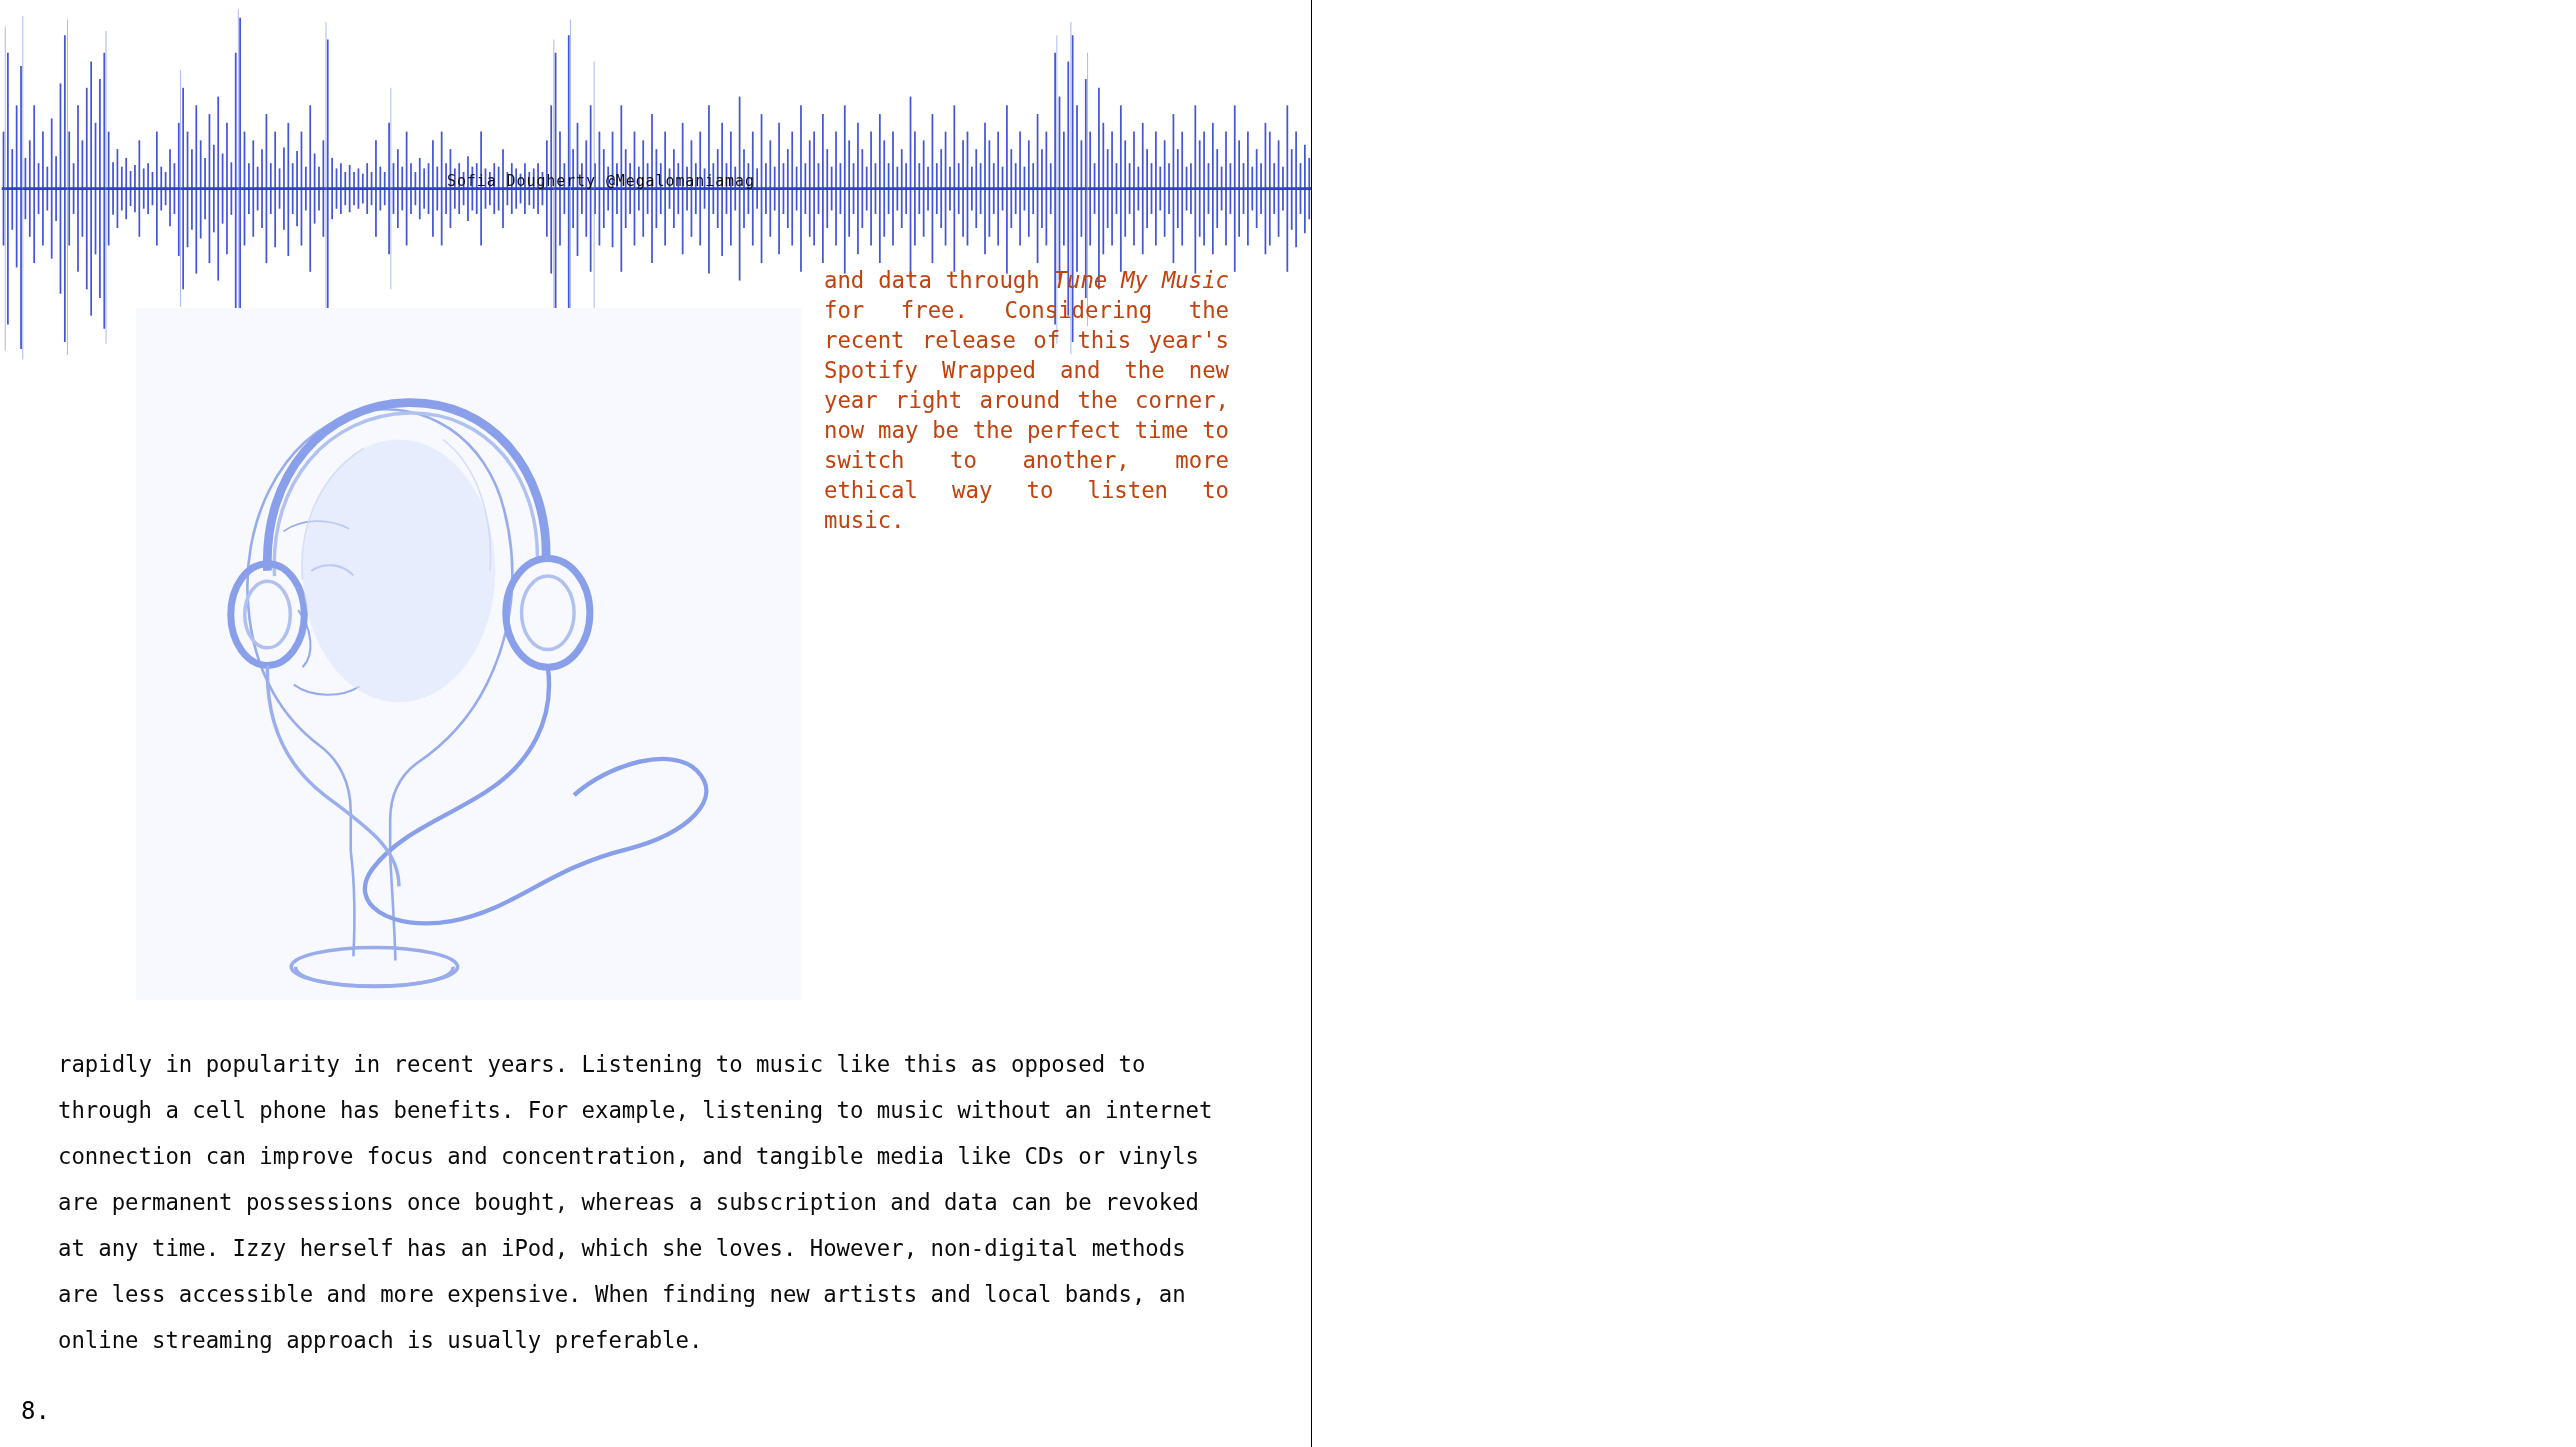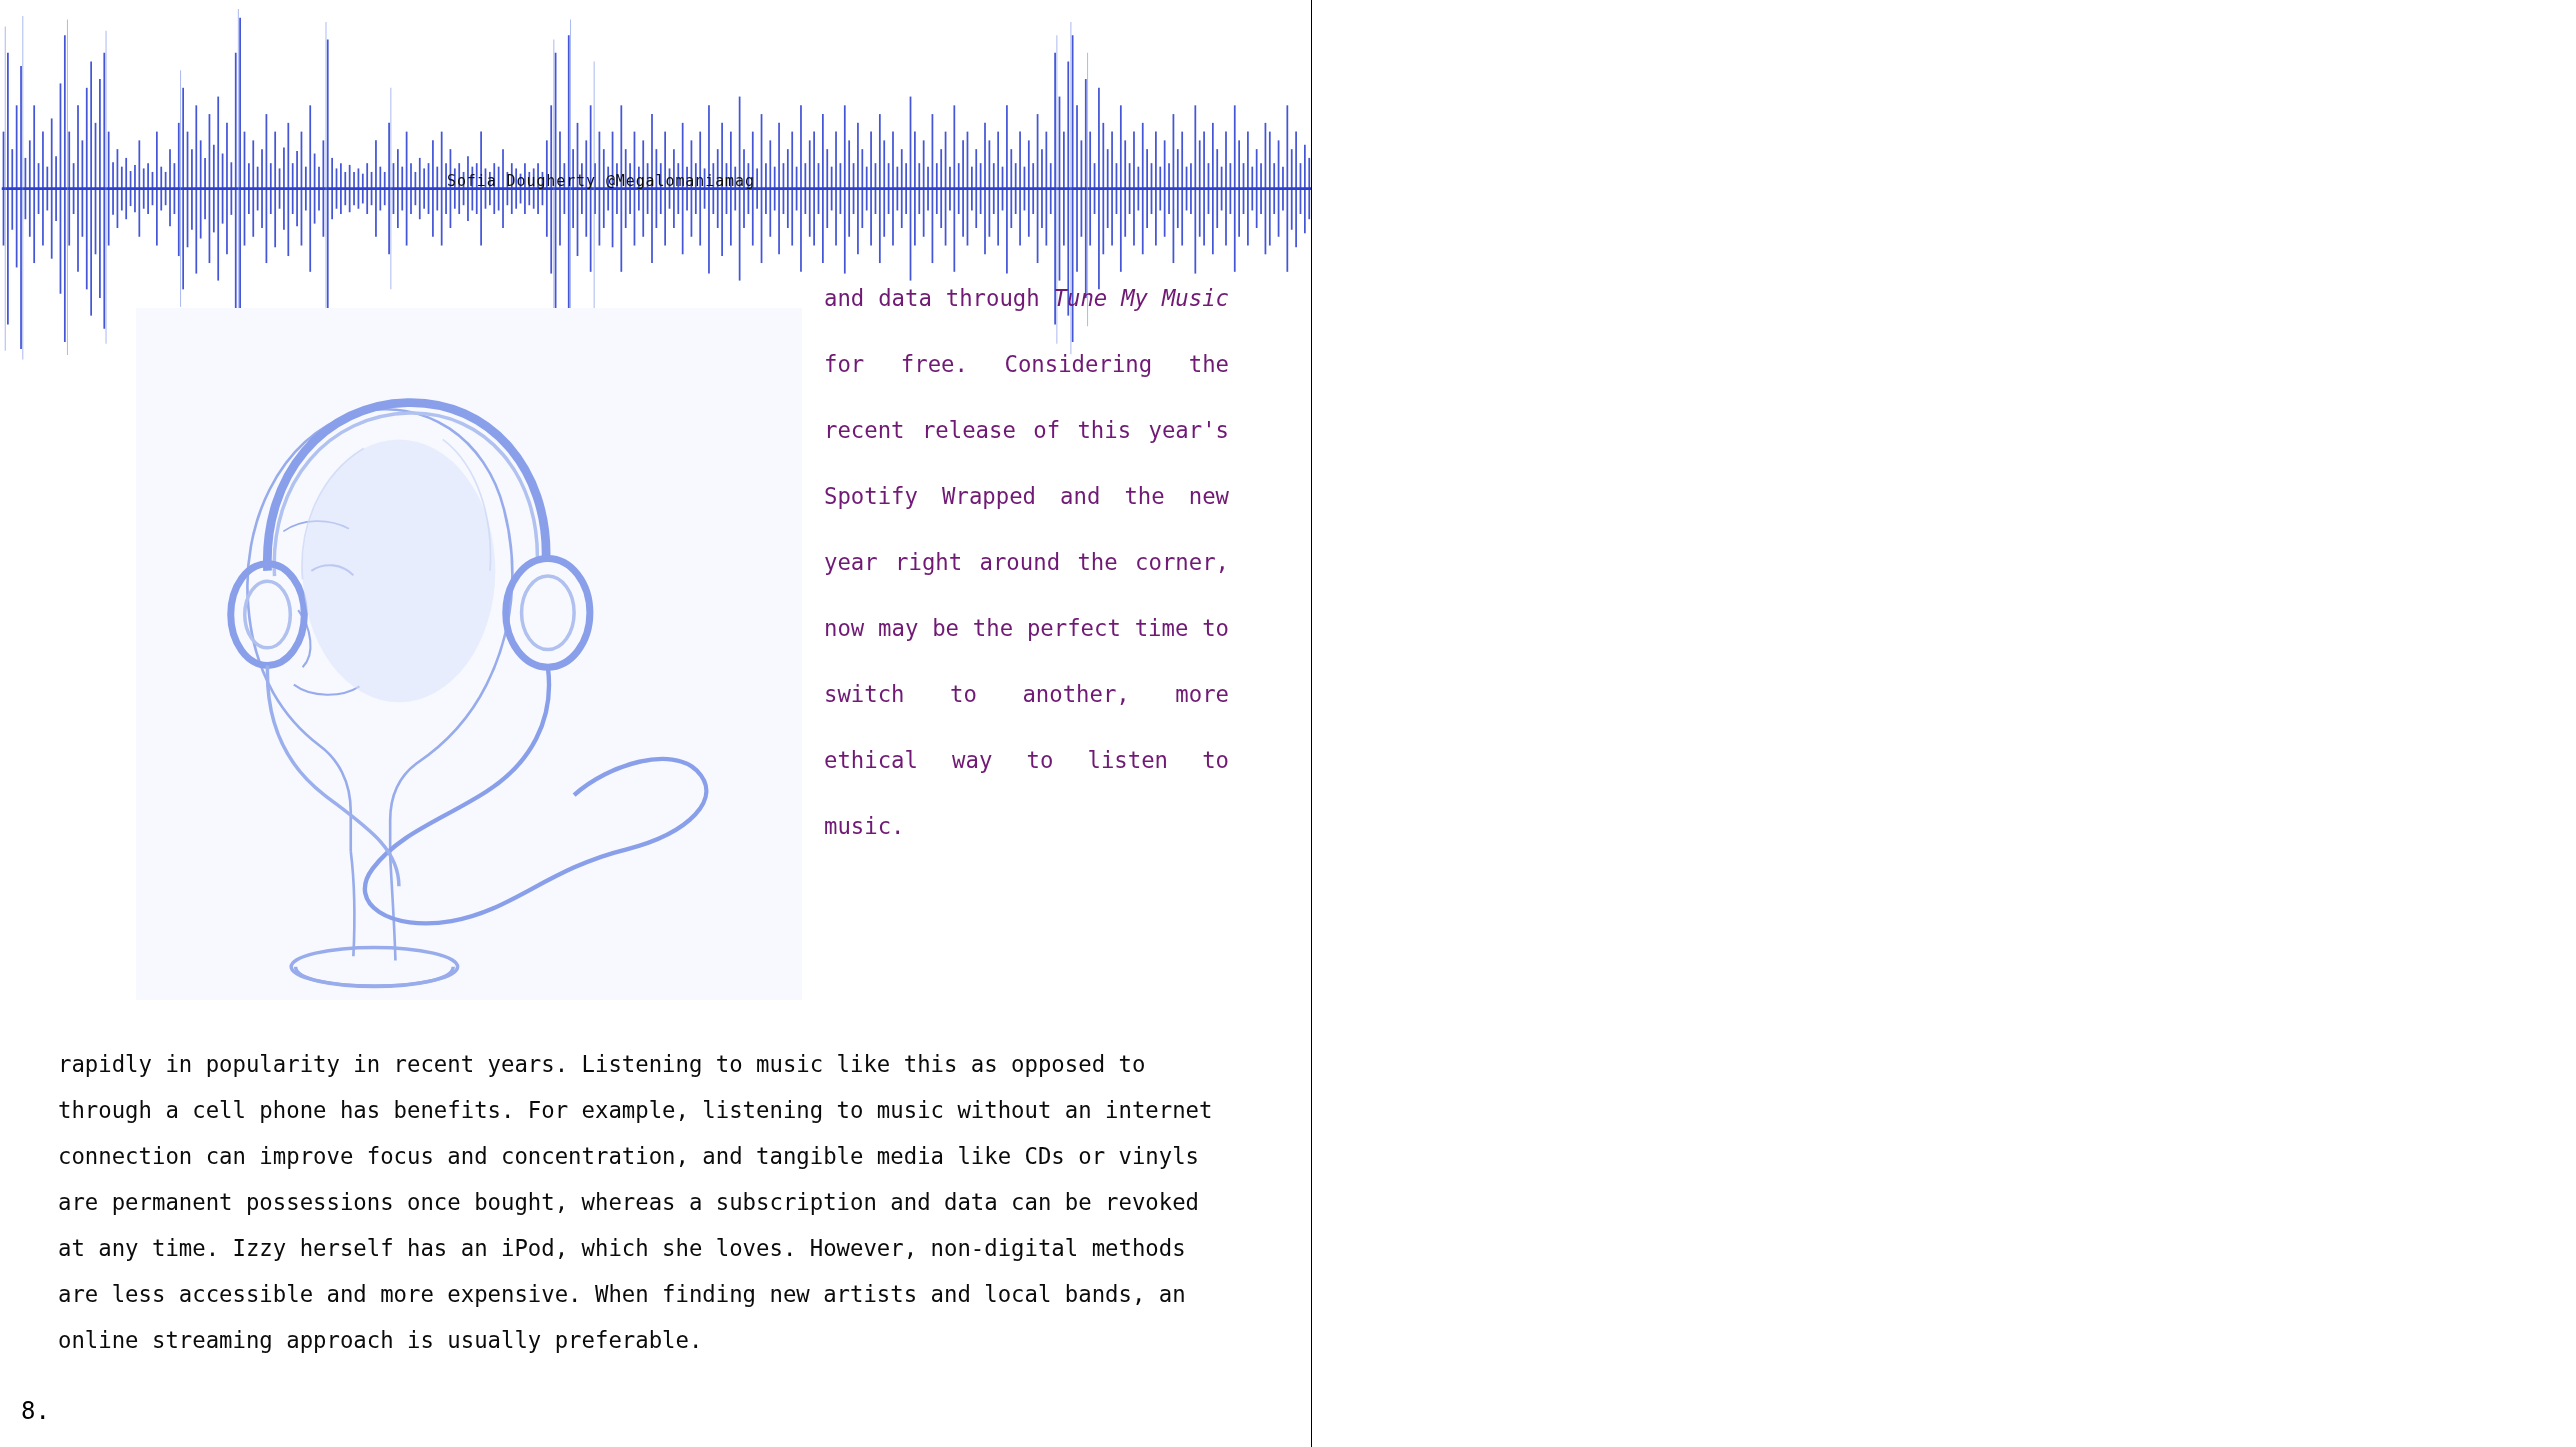--- a/index.html
+++ b/index.html
@@ -83,22 +83,22 @@
   }
   .photo svg { display: block; }
 
   
   .article-col {
     position: absolute;
     top: 265px;
     left: 824px;
     width: 405px;
     font-size: 22.3px;
-    line-height: 66px;
-    color: #701a75;
+    line-height: 30px;
+    color: #c2410c;
     text-align: justify;
     letter-spacing: 0px;
   }
   .article-col p {
     margin: 0;
     text-align: justify;
     text-justify: inter-word;
   }
   .article-col p.second {
     text-indent: 8.8px;

